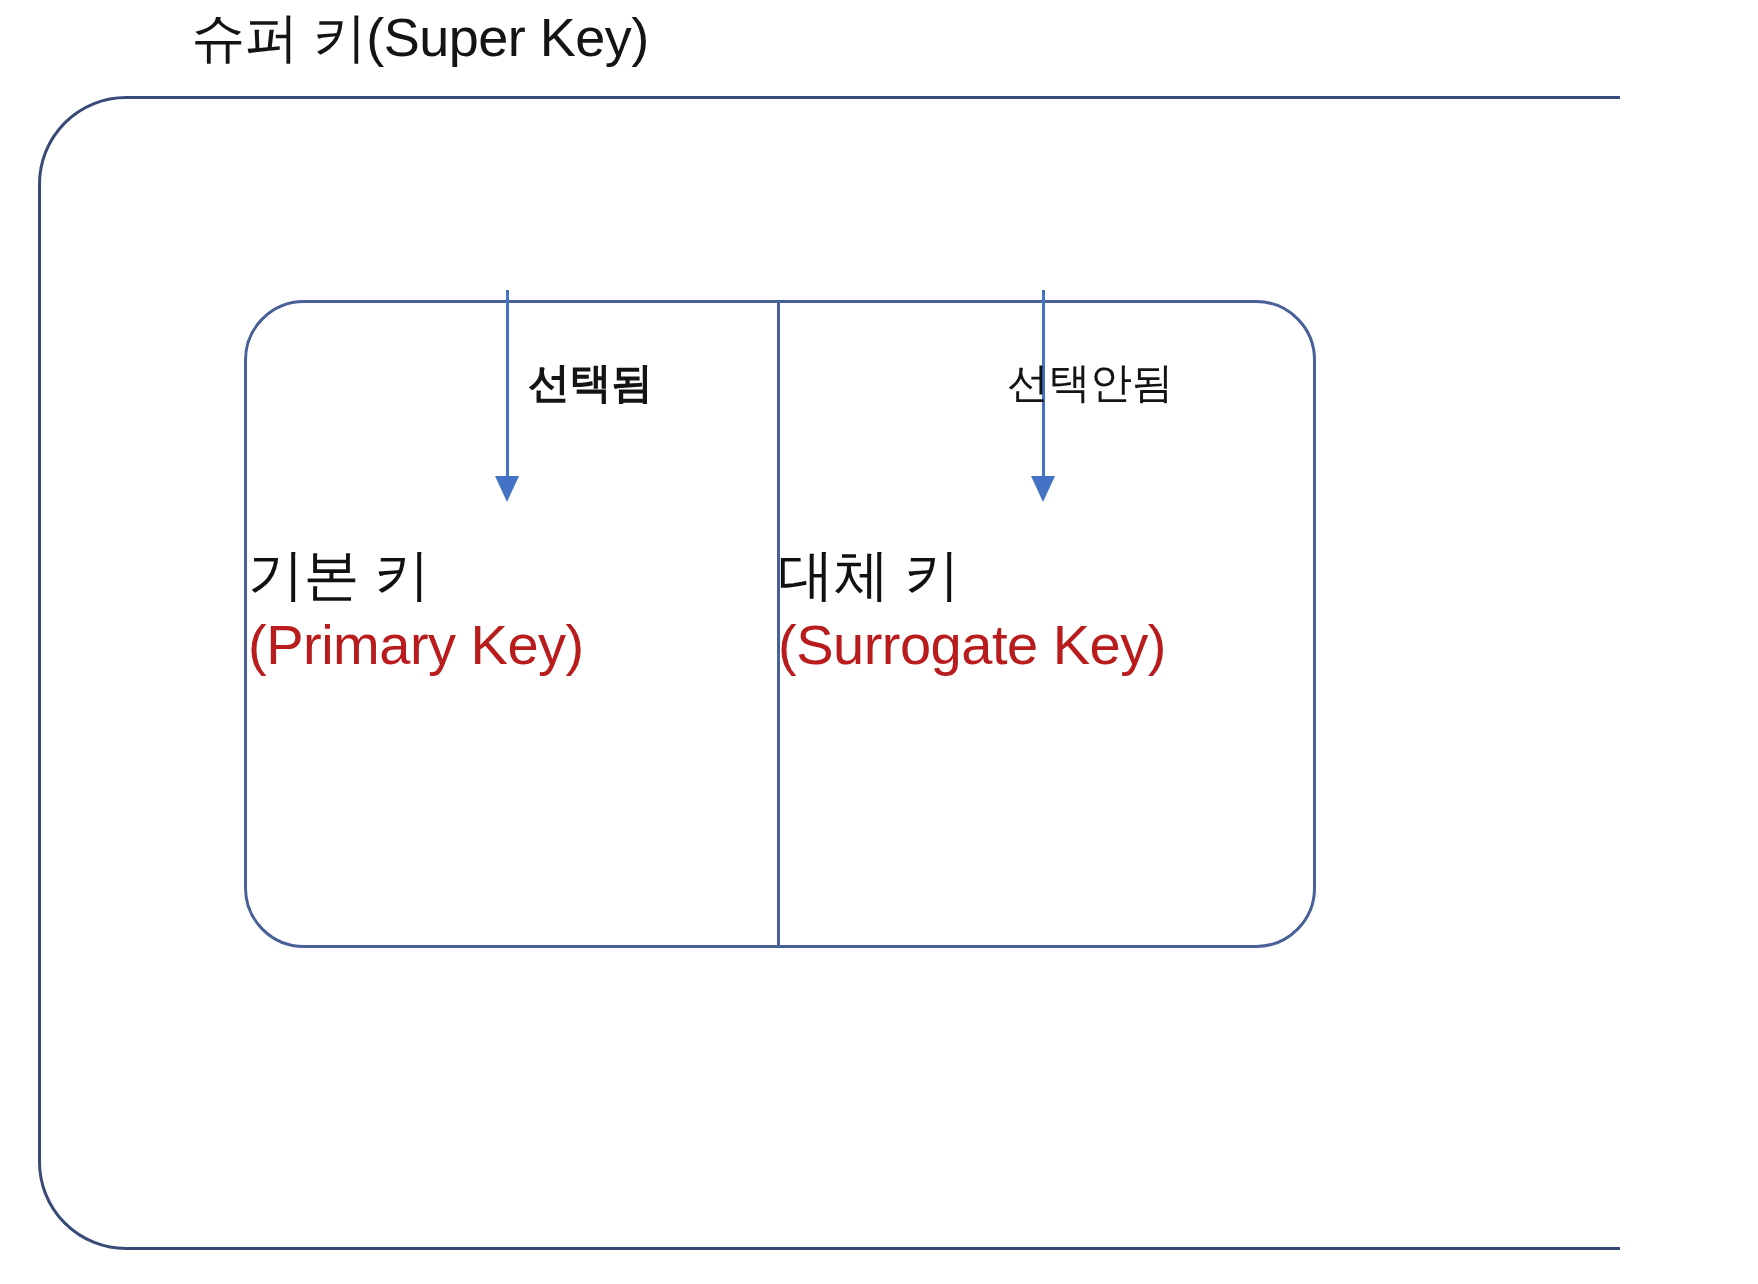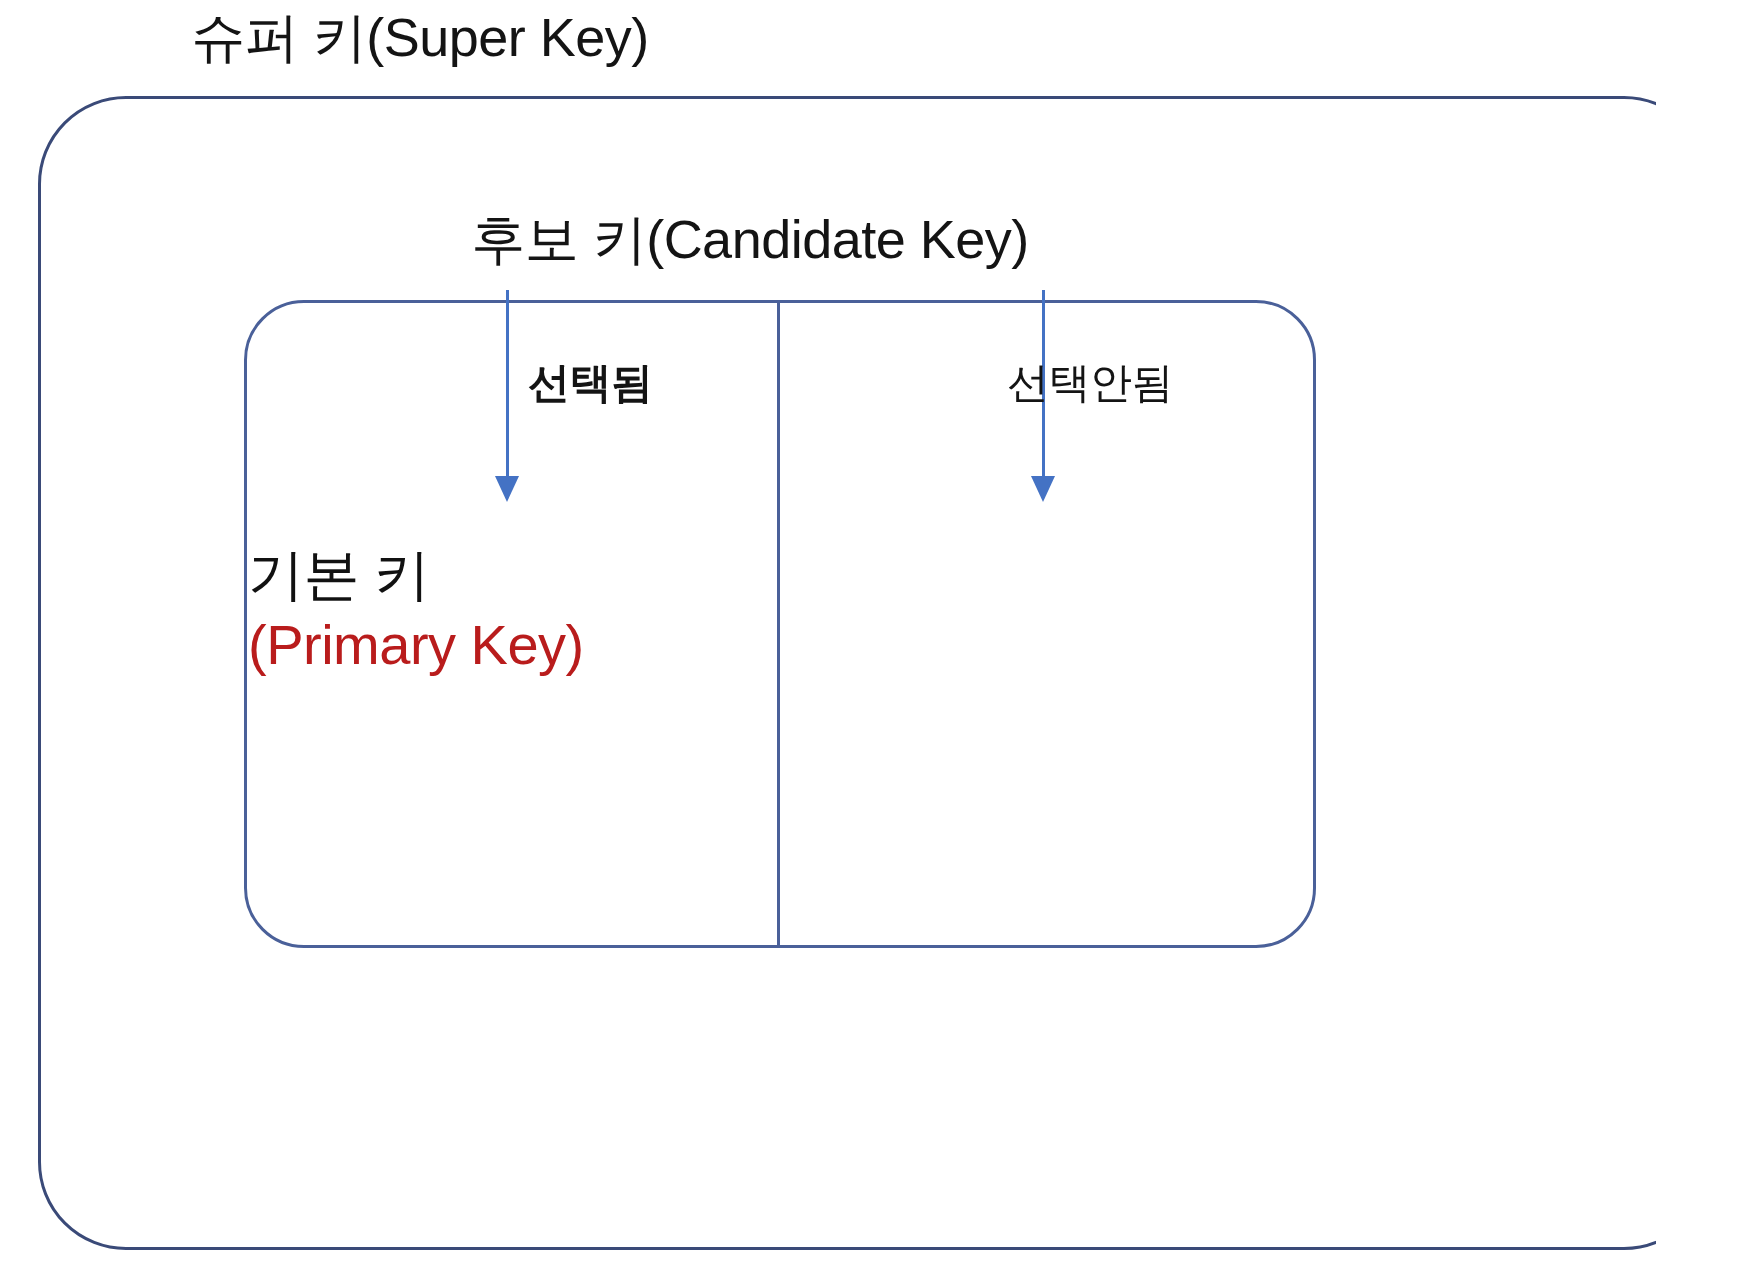--- a/index.html
+++ b/index.html
@@ -12,21 +12,20 @@
     font-family: "Liberation Sans", "DejaVu Sans", sans-serif;
     color: #111111;
   }
 
   #diagram-root {
     position: relative;
     width: 1620px;
     height: 1284px;
     background: #ffffff;
     overflow: hidden;
-    padding-left: 36px;
   }
 
   
   .super-title {
     position: absolute;
     left: 0;
     top: 6px;
     width: 840px;
     text-align: center;
     font-size: 54px;
@@ -155,21 +154,20 @@
 </style>
 </head>
 <body>
 
 <div id="diagram-root">
 
   <div class="super-title">슈퍼 키(Super Key)</div>
 
   <div class="super-box"></div>
 
-  <div class="candidate-title">후보 키(Candidate Key)</div>
 
   <div class="candidate-box"></div>
 
   <div class="divider"></div>
 
   <div class="arrow left">
     <div class="arrow-shaft"></div>
     <div class="arrow-head"></div>
   </div>
   <div class="arrow-label left">선택됨</div>
@@ -178,14 +176,18 @@
     <div class="arrow-shaft"></div>
     <div class="arrow-head"></div>
   </div>
   <div class="arrow-label right">선택안됨</div>
 
   <div class="leaf primary">
     <div class="leaf-name-ko">기본 키</div>
     <div class="leaf-name-en">(Primary Key)</div>
   </div>
 
+  <div class="leaf surrogate">
+    <div class="leaf-name-ko">대체 키</div>
+    <div class="leaf-name-en">(Surrogate Key)</div>
+  </div>
 
 </div>
 
 </body></html>

